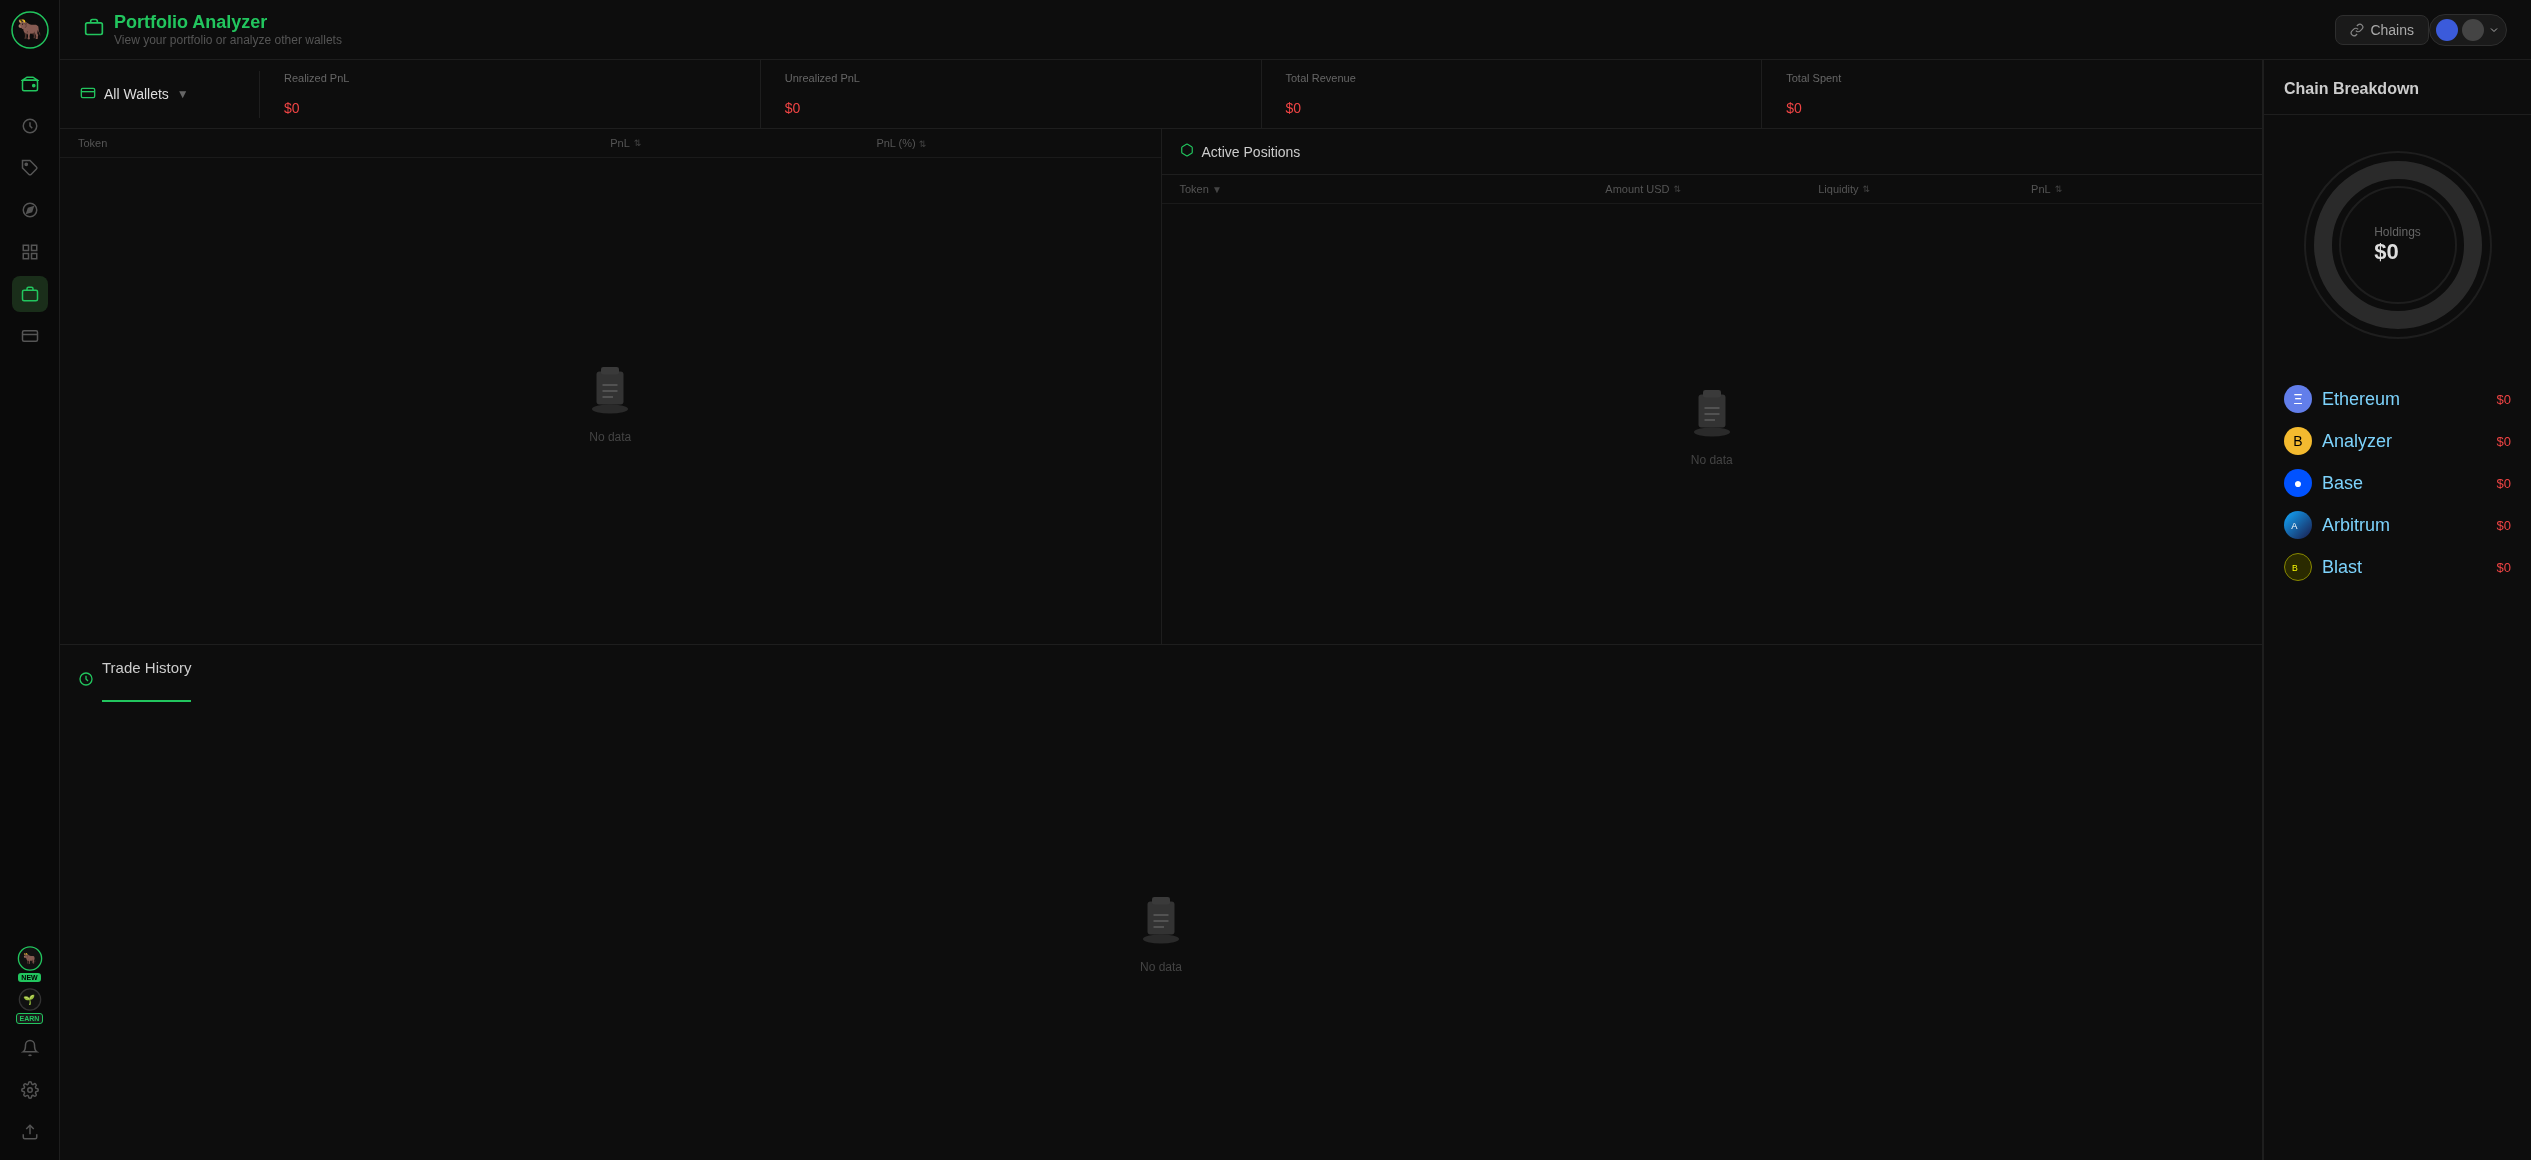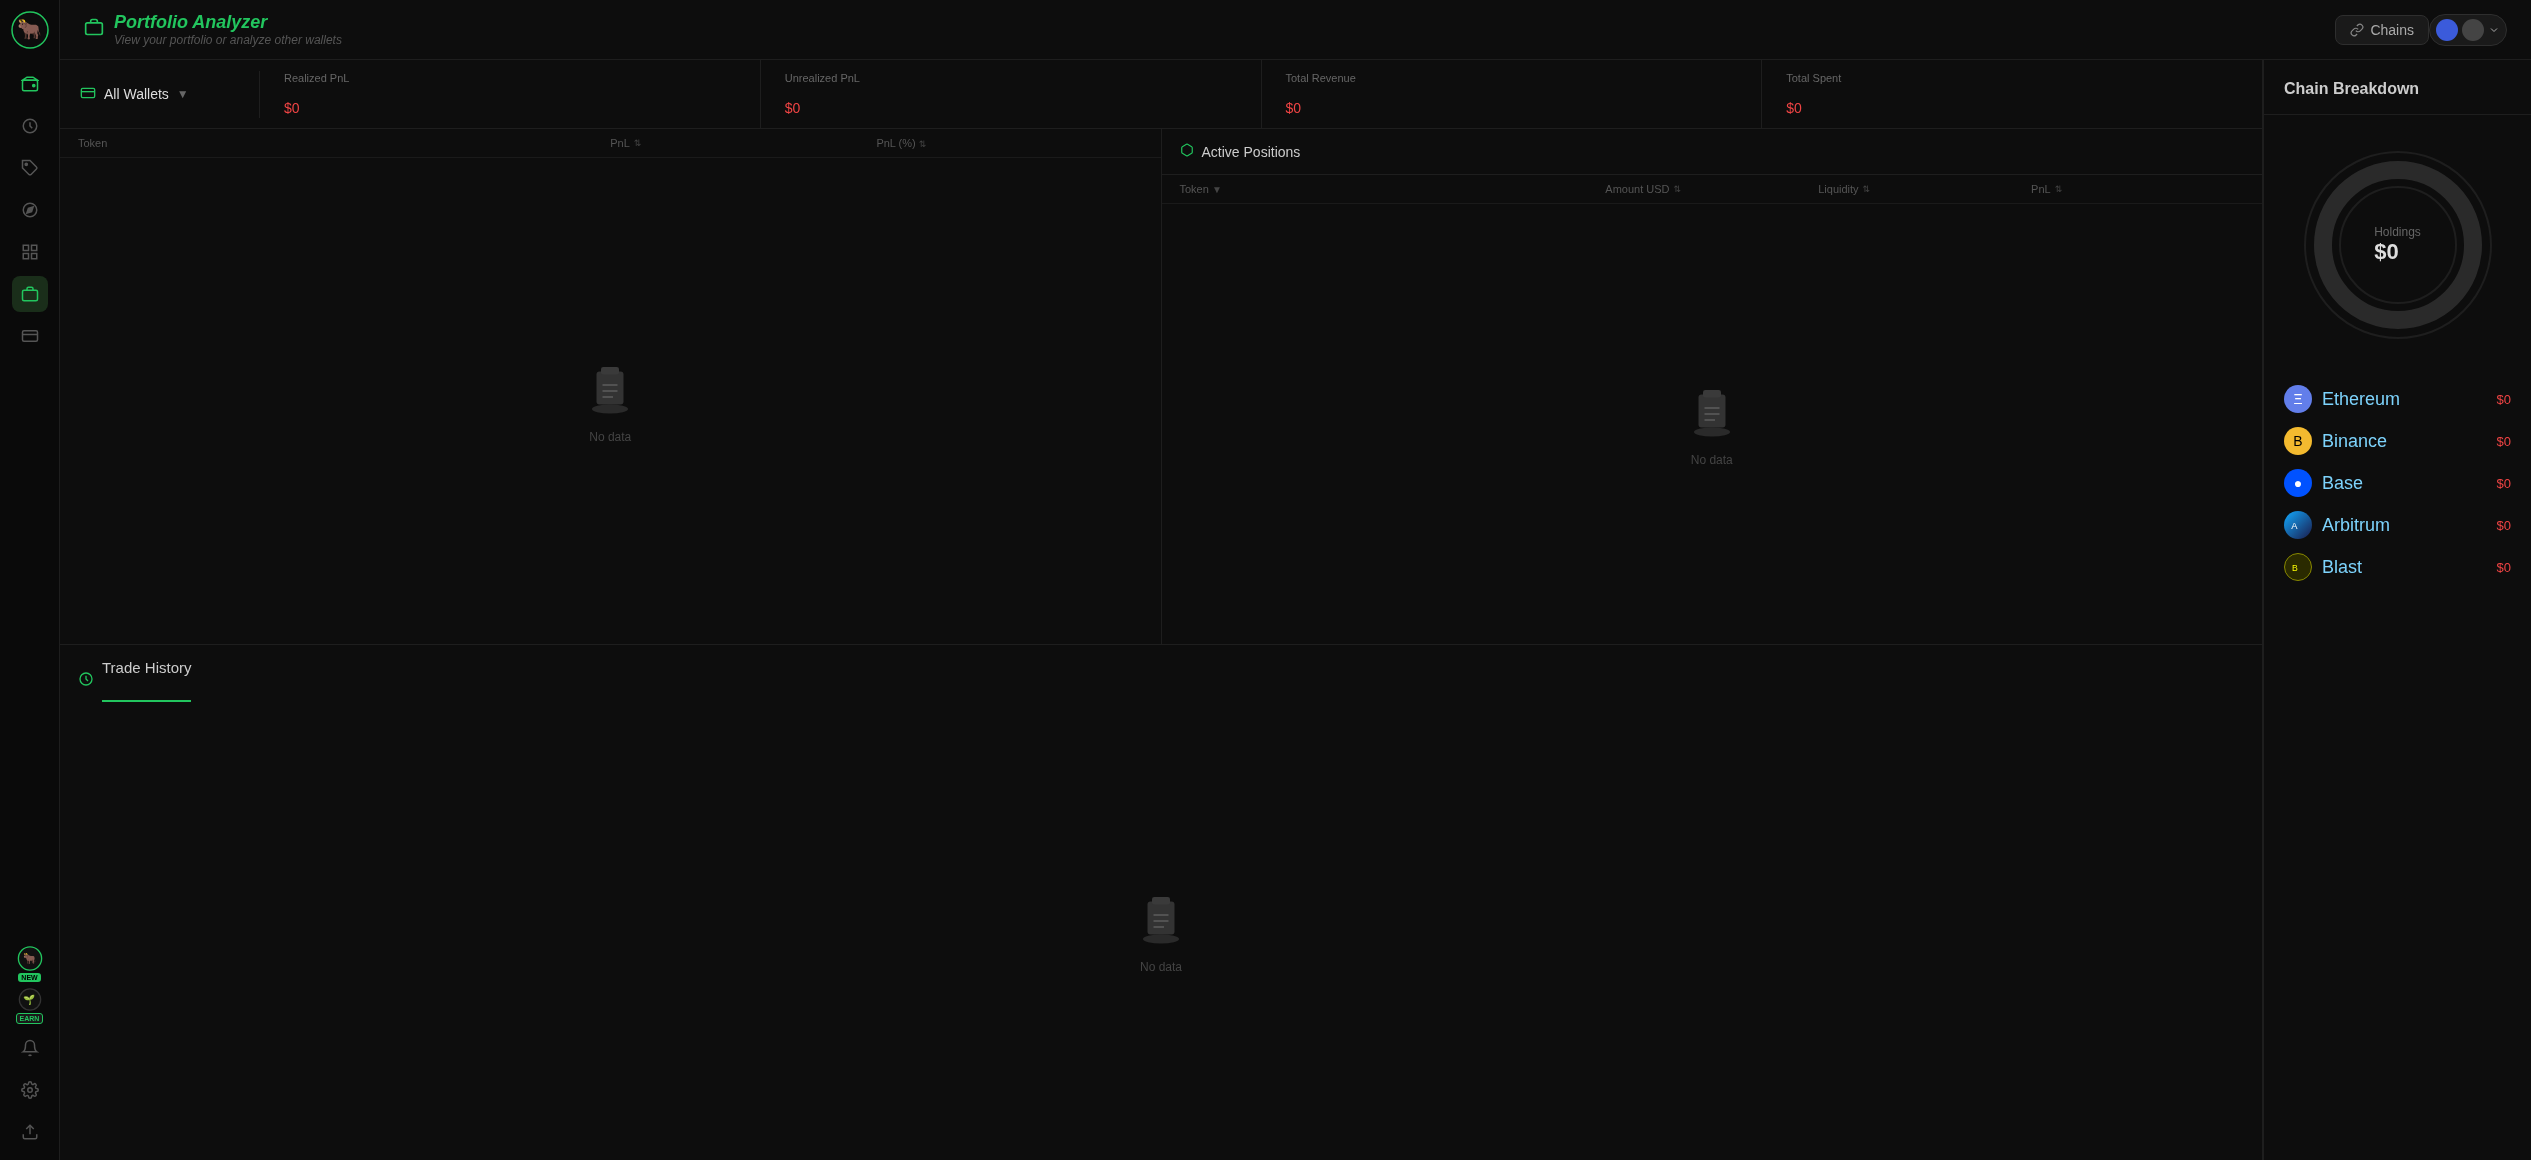--- a/index.html
+++ b/index.html
@@ -97,21 +97,20 @@
       display: flex;
       align-items: center;
       justify-content: space-between;
       padding: 12px 24px;
       border-bottom: 1px solid #1e1e1e;
     }
     .topbar-left {
       display: flex;
       align-items: center;
       gap: 10px;
-      font-style: italic;
     }
     .topbar-title {
       font-size: 18px;
       font-weight: 600;
       color: #22c55e;
     }
     .topbar-subtitle {
       font-size: 12px;
       color: #555;
     }
@@ -651,21 +650,21 @@
       <div class="chain-list">
 
         <div class="chain-item">
           <div class="chain-icon eth">Ξ</div>
           <span class="chain-name">Ethereum</span>
           <span class="chain-value">$0</span>
         </div>
 
         <div class="chain-item">
           <div class="chain-icon bnb">B</div>
-          <span class="chain-name">Binance</span>
+          <span class="chain-name">Analyzer</span>
           <span class="chain-value">$0</span>
         </div>
 
         <div class="chain-item">
           <div class="chain-icon base">●</div>
           <span class="chain-name">Base</span>
           <span class="chain-value">$0</span>
         </div>
 
         <div class="chain-item">

